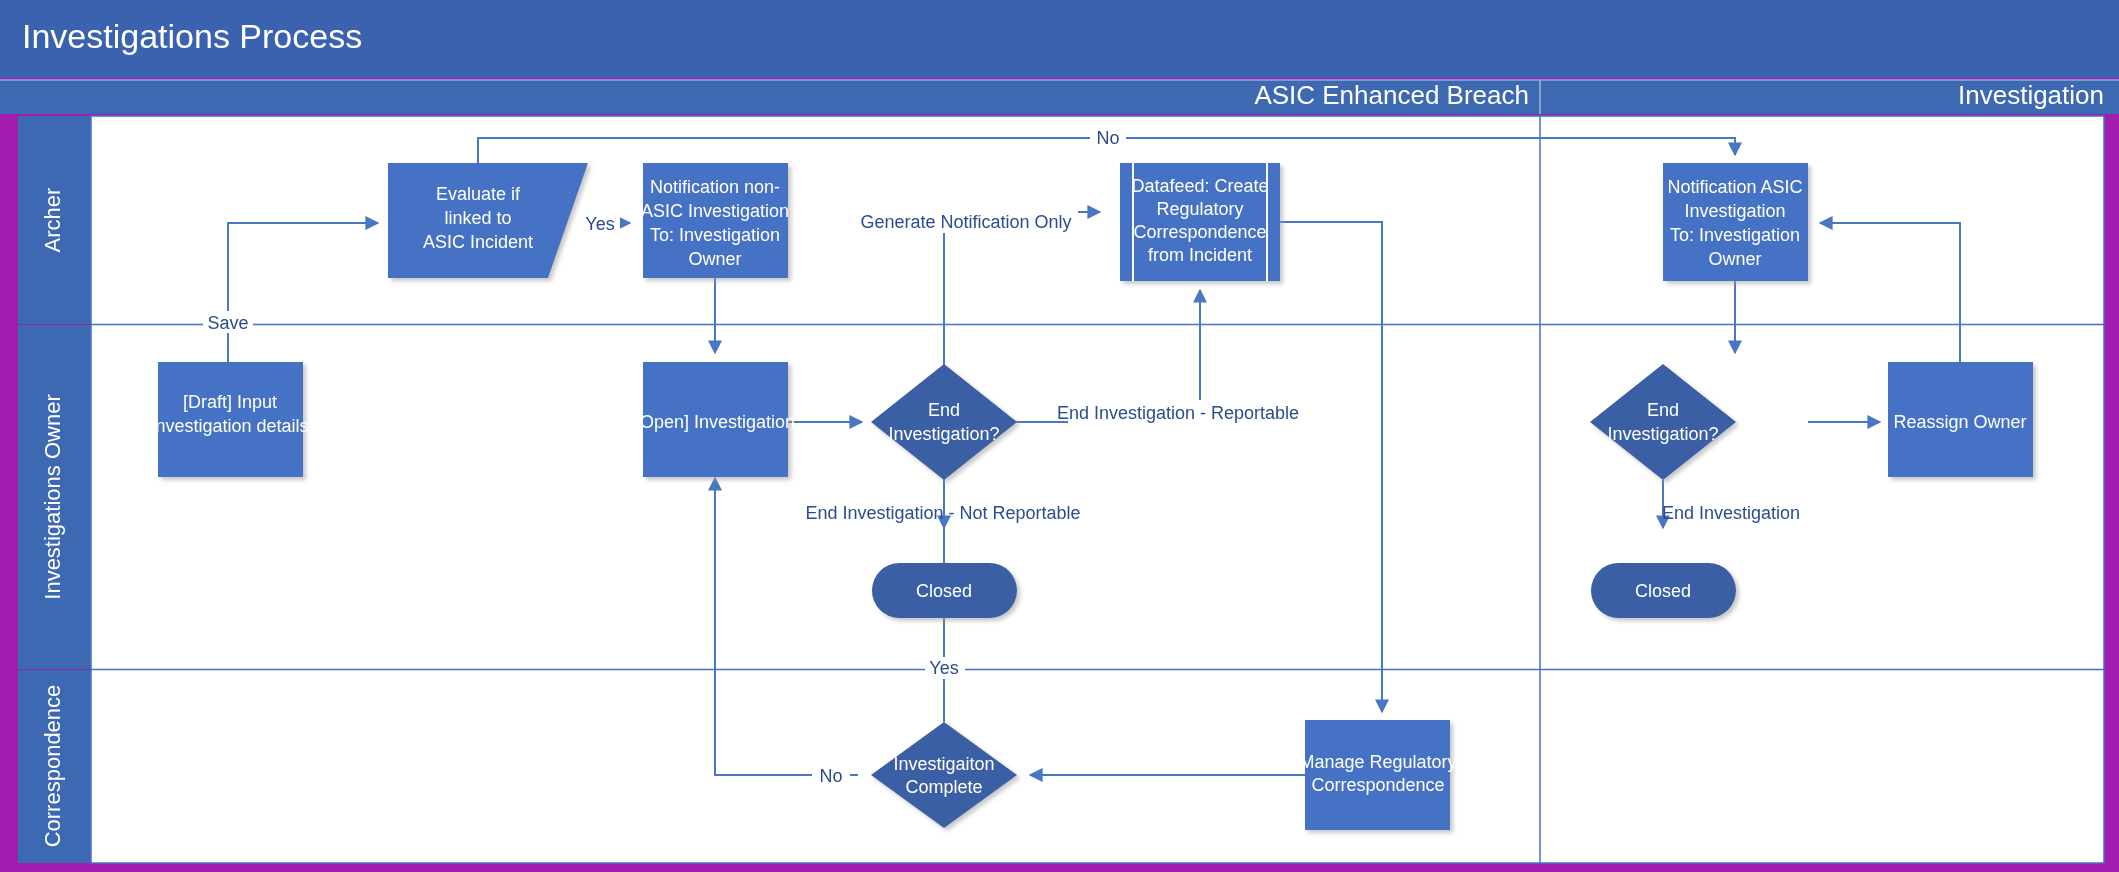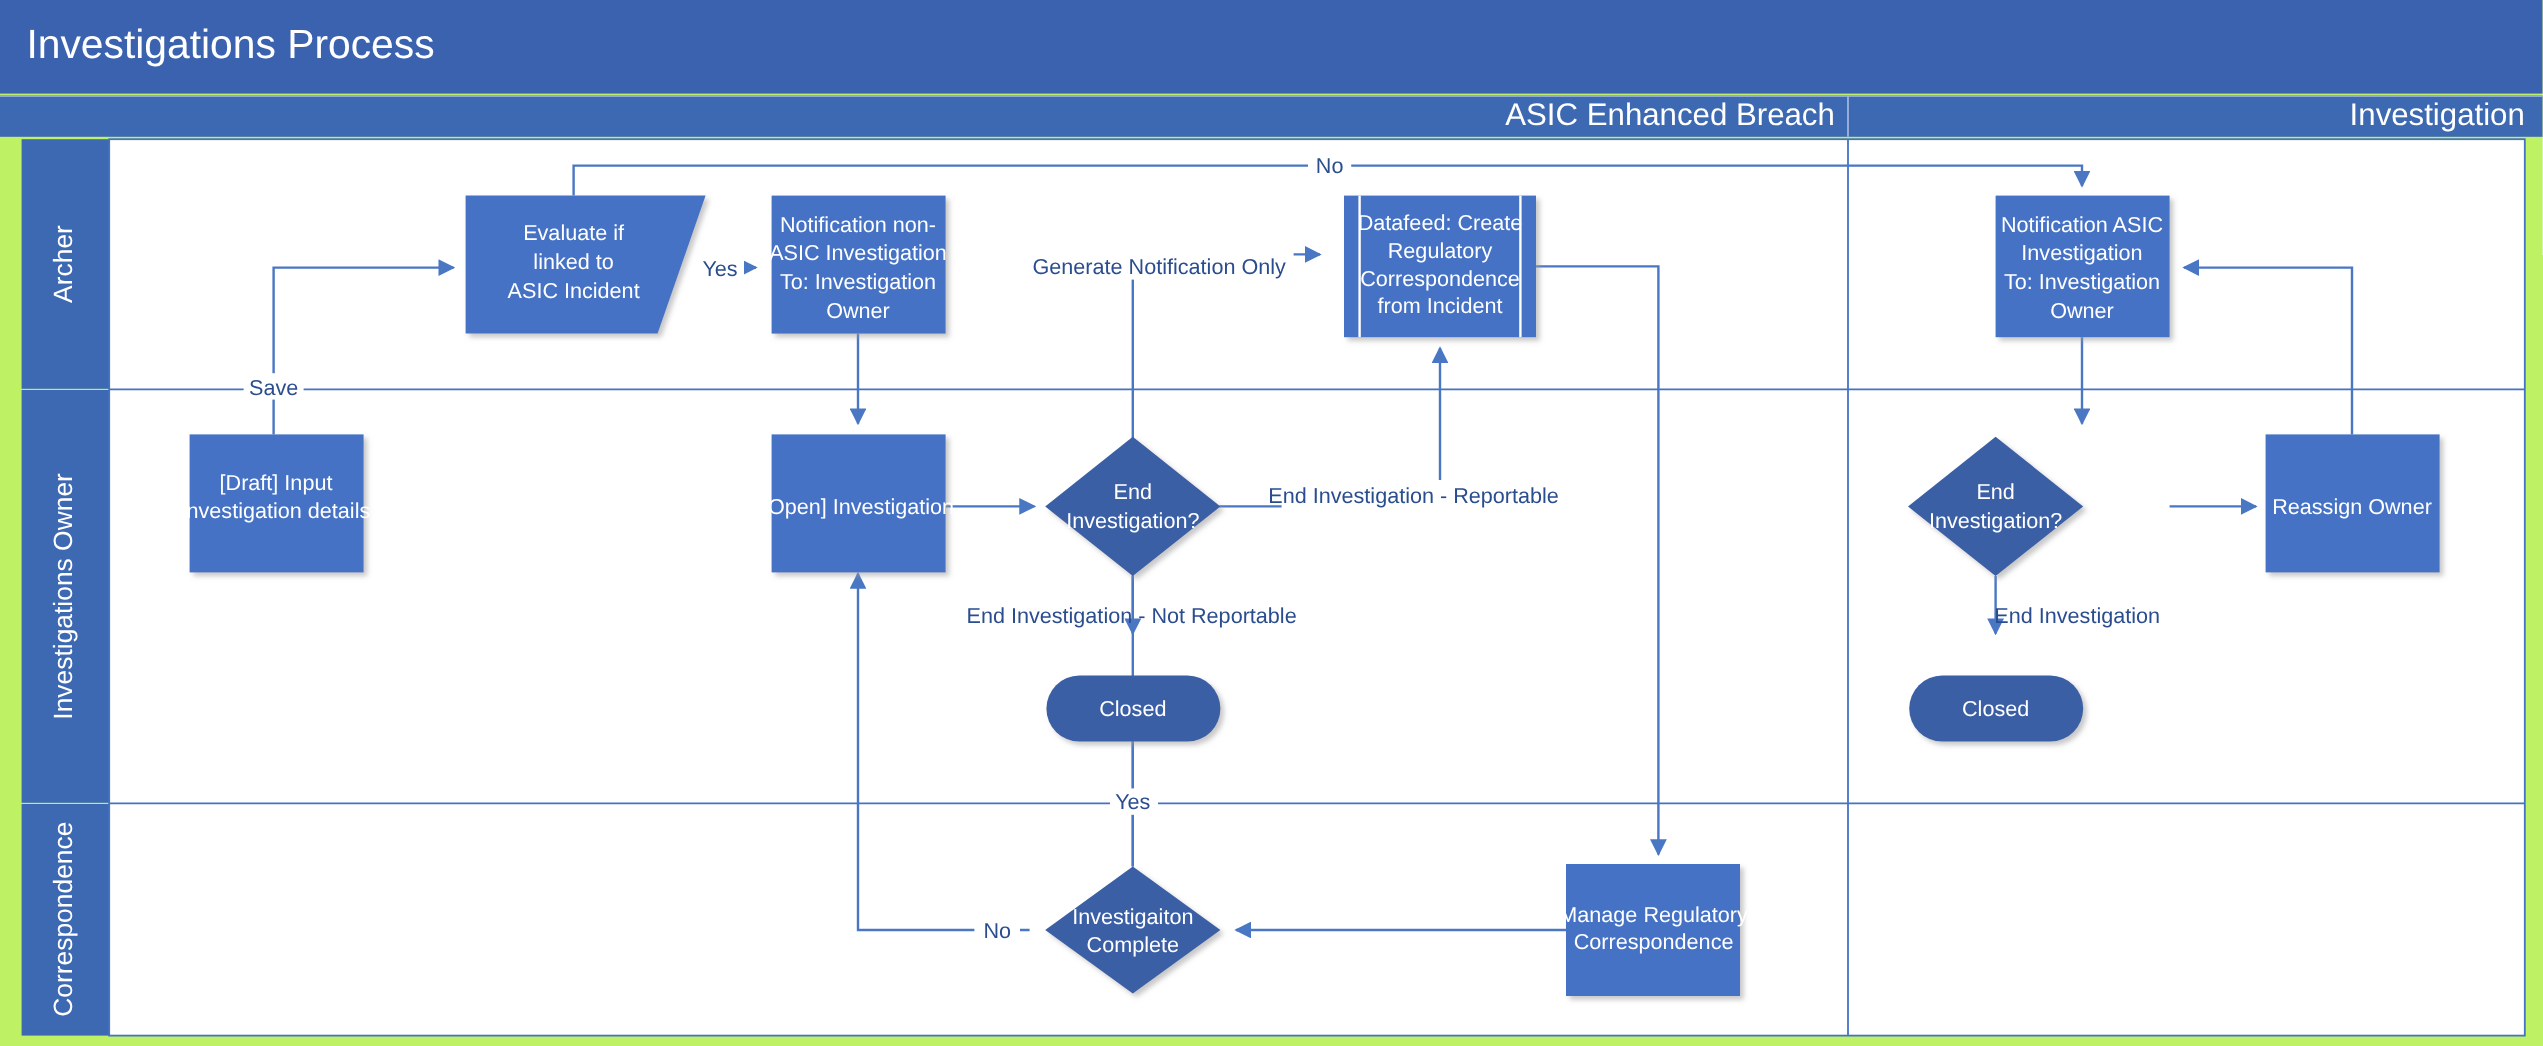--- a/index.html
+++ b/index.html
@@ -1,17 +1,17 @@
 <!DOCTYPE html>
 <html><head>
 <meta charset="utf-8">
 <style>
   html,body{margin:0;padding:0;background:#ffffff;}
   body{font-family:"Liberation Sans",sans-serif;}
-  #canvas{position:relative;width:2119px;height:872px;overflow:hidden;background:#bef264;}
+  #canvas{position:relative;width:2119px;height:872px;overflow:hidden;background:#a21caf;}
   svg{display:block;}
   .lane-label{fill:#ffffff;font-family:"Liberation Sans",sans-serif;}
   .phase-label{fill:#ffffff;font-family:"Liberation Sans",sans-serif;font-size:26px;}
   .node-text{fill:#ffffff;font-family:"Liberation Sans",sans-serif;font-size:18px;text-anchor:middle;}
   .edge-label{fill:#2a4d8f;font-family:"Liberation Sans",sans-serif;font-size:18px;}
   .title-text{fill:#ffffff;font-family:"Liberation Sans",sans-serif;font-size:34px;}
 </style>
 </head>
 <body>
 

